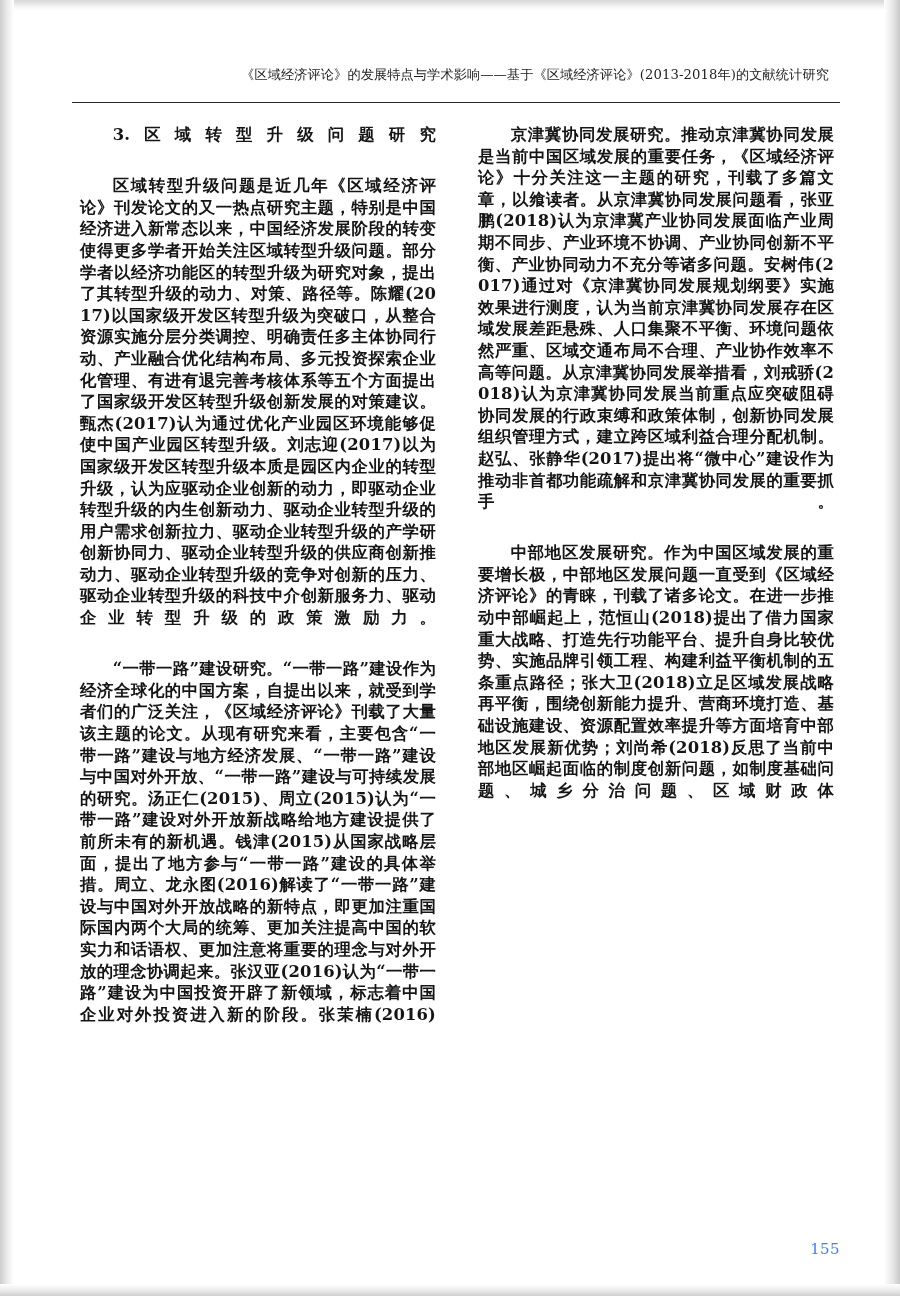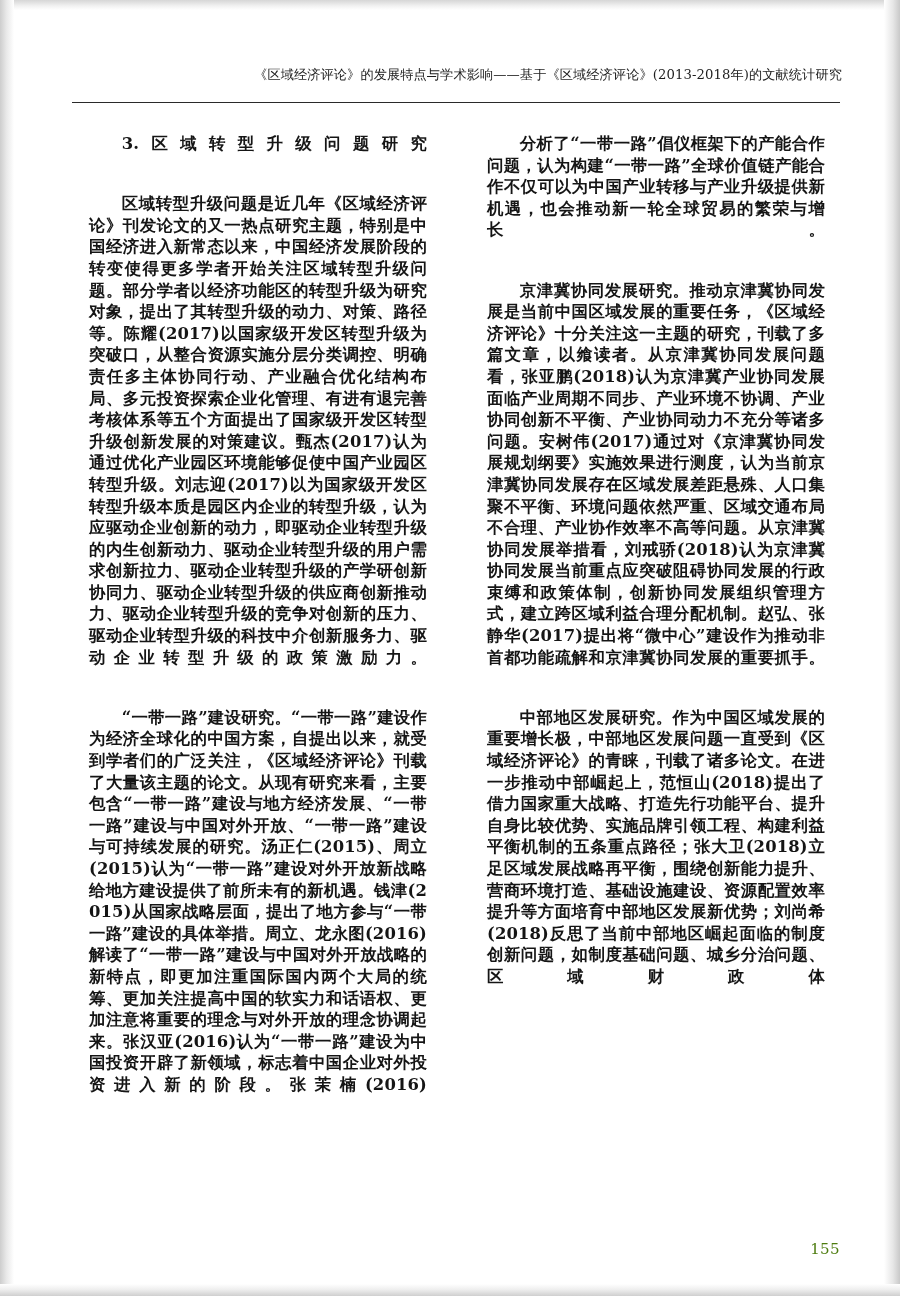--- a/index.html
+++ b/index.html
@@ -41,21 +41,21 @@
     background: linear-gradient(to bottom, #d6d6d6 0%, #f2f2f2 60%, #ffffff 100%);
   }
   .scan-edge-bottom {
     left: 0; bottom: 0; width: 100%; height: 12px;
     background: linear-gradient(to top, #cfcfcf 0%, #efefef 55%, #ffffff 100%);
   }
 
   
   .running-header {
     position: absolute;
-    left: 70px;
+    left: 57px;
     top: 66px;
     width: 772px;
     text-align: right;
     font-size: 13.2px;
     line-height: 1.35;
     color: #1d1d1d;
     letter-spacing: 0.1px;
     white-space: nowrap;
   }
   .header-rule {
@@ -74,21 +74,21 @@
     top: 116px;
     width: 770px;
     height: 1120px;
     display: flex;
     justify-content: space-between;
   }
   .col {
     width: 372px;
   }
   .col p {
-    margin: 17px;
+    margin: 8px;
     font-size: 16.4px;
     line-height: 21.6px;
     color: #151515;
     text-align: justify;
     text-justify: inter-character;
     text-indent: 2em;
     letter-spacing: 0.15px;
     word-break: break-all;
     font-weight: 600;
   }
@@ -102,21 +102,21 @@
     display: inline-block;
     width: 100%;
   }
 
   
   .page-number {
     position: absolute;
     right: 60px;
     bottom: 38px;
     font-size: 15px;
-    color: #4d7c0f;
+    color: #3b82f6;
     letter-spacing: 0.4px;
   }
 </style>
 </head>
 <body>
 
 <div class="page">
 
   <div class="scan-edge-top"></div>
   <div class="scan-edge-left"></div>
@@ -129,21 +129,20 @@
 
   <div class="columns">
 
     <div class="col">
       <p class="heading">3.区域转型升级问题研究</p>
       <p>区域转型升级问题是近几年《区域经济评论》刊发论文的又一热点研究主题，特别是中国经济进入新常态以来，中国经济发展阶段的转变使得更多学者开始关注区域转型升级问题。部分学者以经济功能区的转型升级为研究对象，提出了其转型升级的动力、对策、路径等。陈耀(2017)以国家级开发区转型升级为突破口，从整合资源实施分层分类调控、明确责任多主体协同行动、产业融合优化结构布局、多元投资探索企业化管理、有进有退完善考核体系等五个方面提出了国家级开发区转型升级创新发展的对策建议。甄杰(2017)认为通过优化产业园区环境能够促使中国产业园区转型升级。刘志迎(2017)以为国家级开发区转型升级本质是园区内企业的转型升级，认为应驱动企业创新的动力，即驱动企业转型升级的内生创新动力、驱动企业转型升级的用户需求创新拉力、驱动企业转型升级的产学研创新协同力、驱动企业转型升级的供应商创新推动力、驱动企业转型升级的竞争对创新的压力、驱动企业转型升级的科技中介创新服务力、驱动企业转型升级的政策激励力。</p>
       <p>“一带一路”建设研究。“一带一路”建设作为经济全球化的中国方案，自提出以来，就受到学者们的广泛关注，《区域经济评论》刊载了大量该主题的论文。从现有研究来看，主要包含“一带一路”建设与地方经济发展、“一带一路”建设与中国对外开放、“一带一路”建设与可持续发展的研究。汤正仁(2015)、周立(2015)认为“一带一路”建设对外开放新战略给地方建设提供了前所未有的新机遇。钱津(2015)从国家战略层面，提出了地方参与“一带一路”建设的具体举措。周立、龙永图(2016)解读了“一带一路”建设与中国对外开放战略的新特点，即更加注重国际国内两个大局的统筹、更加关注提高中国的软实力和话语权、更加注意将重要的理念与对外开放的理念协调起来。张汉亚(2016)认为“一带一路”建设为中国投资开辟了新领域，标志着中国企业对外投资进入新的阶段。张茉楠(2016)</p>
     </div>
 
     <div class="col">
-      <p>分析了“一带一路”倡仪框架下的产能合作问题，认为构建“一带一路”全球价值链产能合作不仅可以为中国产业转移与产业升级提供新机遇，也会推动新一轮全球贸易的繁荣与增长。</p>
       <p>京津冀协同发展研究。推动京津冀协同发展是当前中国区域发展的重要任务，《区域经济评论》十分关注这一主题的研究，刊载了多篇文章，以飨读者。从京津冀协同发展问题看，张亚鹏(2018)认为京津冀产业协同发展面临产业周期不同步、产业环境不协调、产业协同创新不平衡、产业协同动力不充分等诸多问题。安树伟(2017)通过对《京津冀协同发展规划纲要》实施效果进行测度，认为当前京津冀协同发展存在区域发展差距悬殊、人口集聚不平衡、环境问题依然严重、区域交通布局不合理、产业协作效率不高等问题。从京津冀协同发展举措看，刘戒骄(2018)认为京津冀协同发展当前重点应突破阻碍协同发展的行政束缚和政策体制，创新协同发展组织管理方式，建立跨区域利益合理分配机制。赵弘、张静华(2017)提出将“微中心”建设作为推动非首都功能疏解和京津冀协同发展的重要抓手。</p>
       <p>中部地区发展研究。作为中国区域发展的重要增长极，中部地区发展问题一直受到《区域经济评论》的青睐，刊载了诸多论文。在进一步推动中部崛起上，范恒山(2018)提出了借力国家重大战略、打造先行功能平台、提升自身比较优势、实施品牌引领工程、构建利益平衡机制的五条重点路径；张大卫(2018)立足区域发展战略再平衡，围绕创新能力提升、营商环境打造、基础设施建设、资源配置效率提升等方面培育中部地区发展新优势；刘尚希(2018)反思了当前中部地区崛起面临的制度创新问题，如制度基础问题、城乡分治问题、区域财政体</p>
     </div>
 
   </div>
 
   <div class="page-number">155</div>
 
 </div>
 

